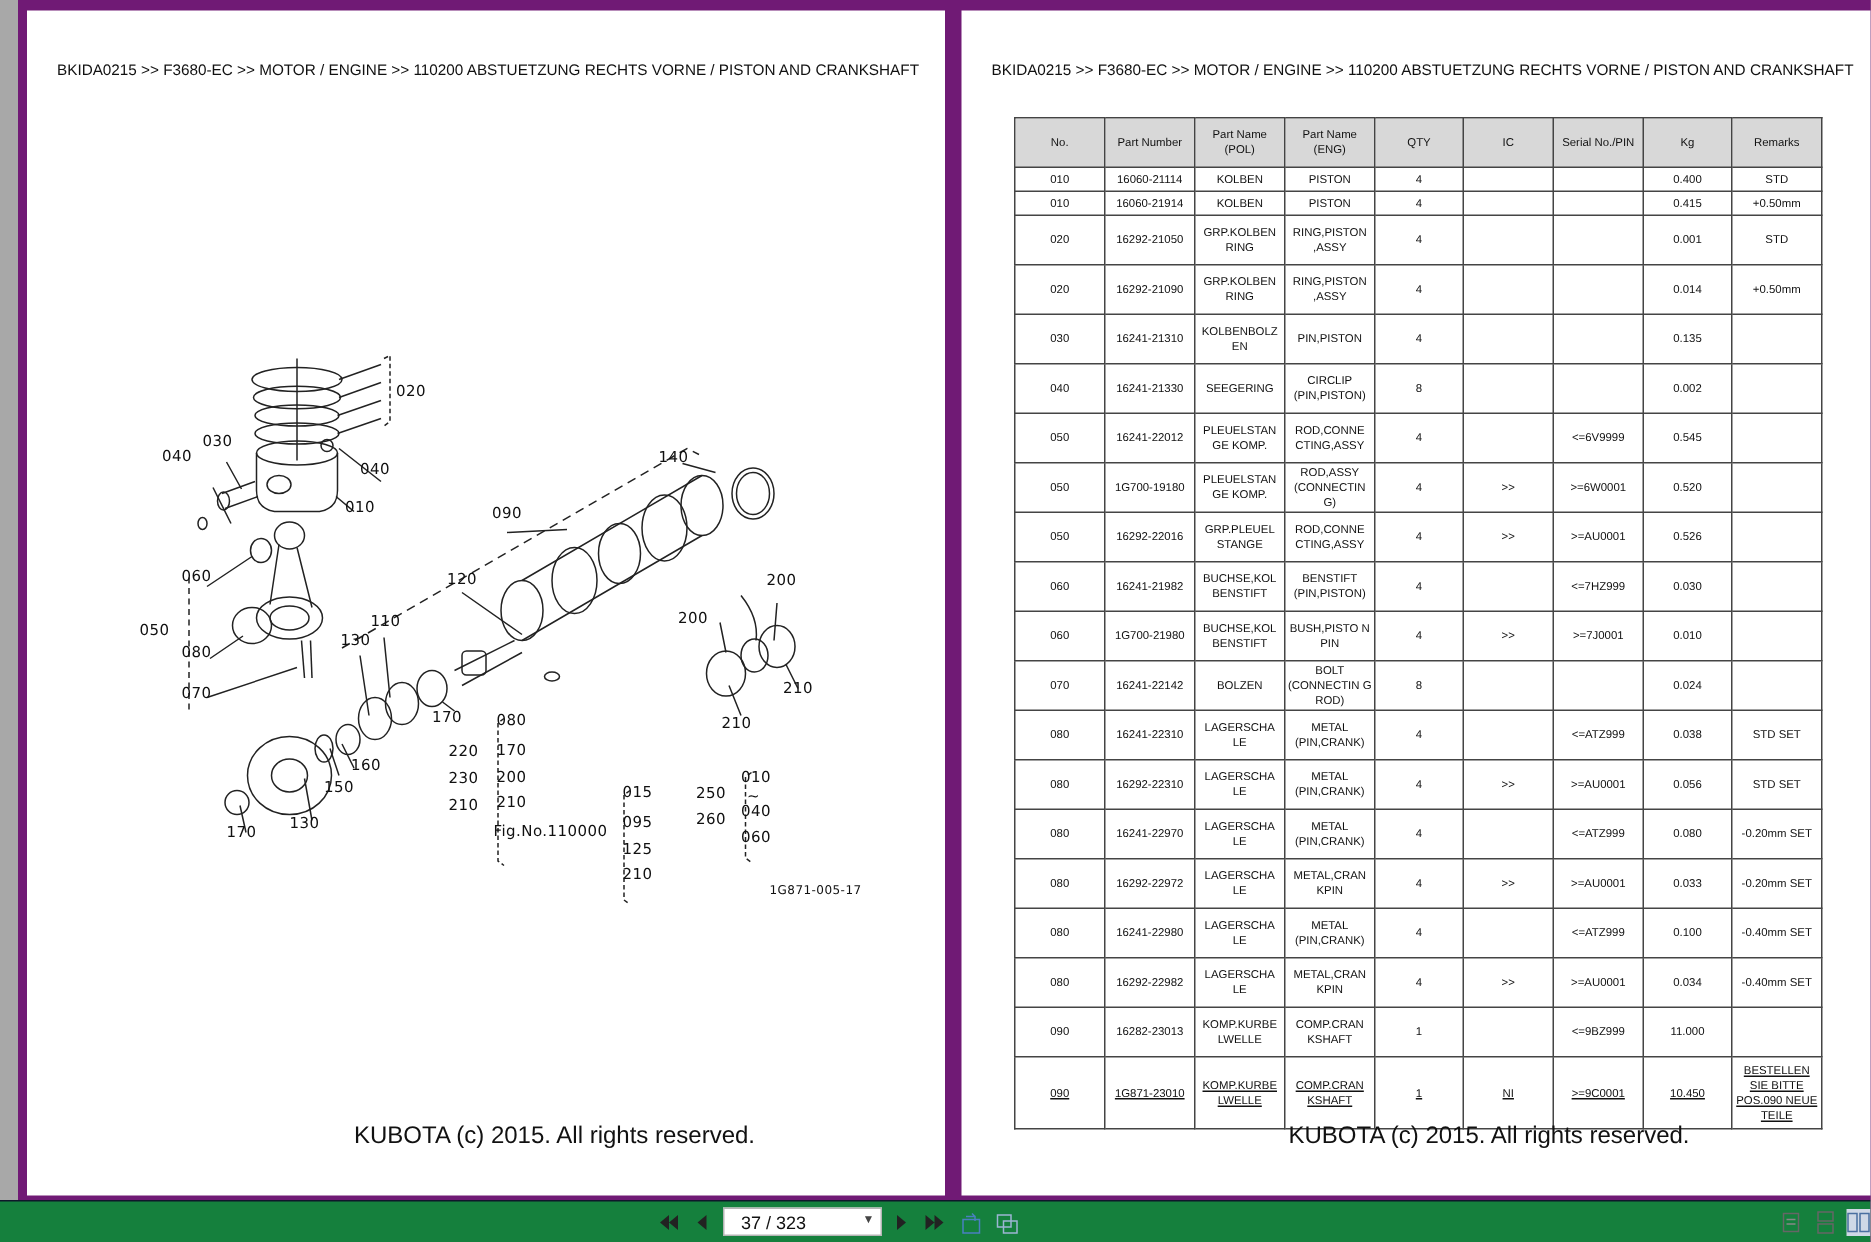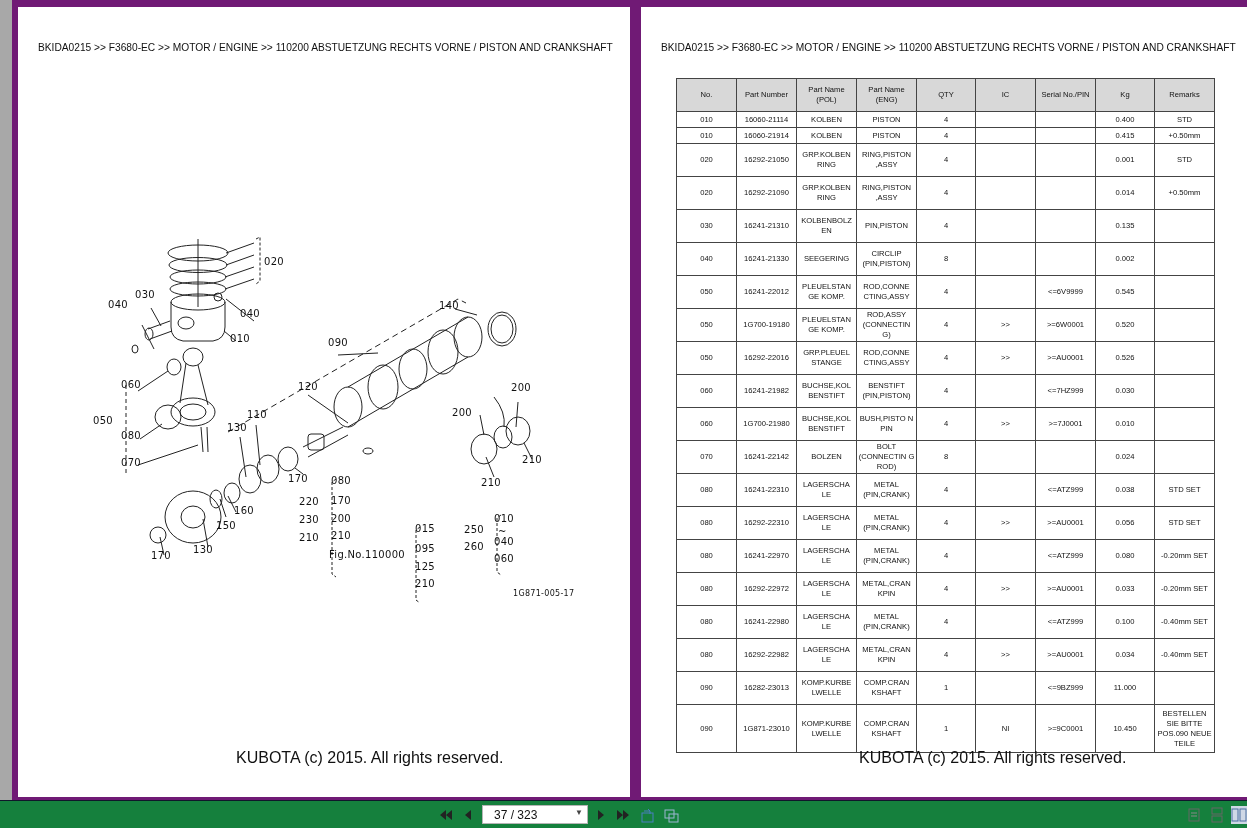--- a/index.html
+++ b/index.html
@@ -39,21 +39,21 @@
     font-size:7.6px; color:#111; table-layout:fixed;
   }
   table.parts th, table.parts td {
     border:1px solid #444; text-align:center; vertical-align:middle; padding:0 1px; line-height:10px;
     overflow:hidden;
   }
   table.parts th { background:#d8d8d8; font-weight:normal; height:32px; }
   table.parts td { background:#fff; }
   tr.h16 td { height:15px; }
   tr.h33 td { height:32px; }
-  tr.h48 td { height:47px; }
+  tr.h48 td { height:47px;text-decoration:underline; }
 
   
   .toolbar {
     position:absolute; left:0; top:800px; width:1247px; height:28px; background:#15803d;
     border-top:1px solid #0f172a;
   }
   .tb-btn { position:absolute; top:6px; width:16px; height:16px; cursor:pointer; }
   .page-box {
     position:absolute; left:482px; top:4px; width:106px; height:19px; background:#fff;
     border:1px solid #b5b5b5; font-size:12px; color:#111; box-sizing:border-box;

